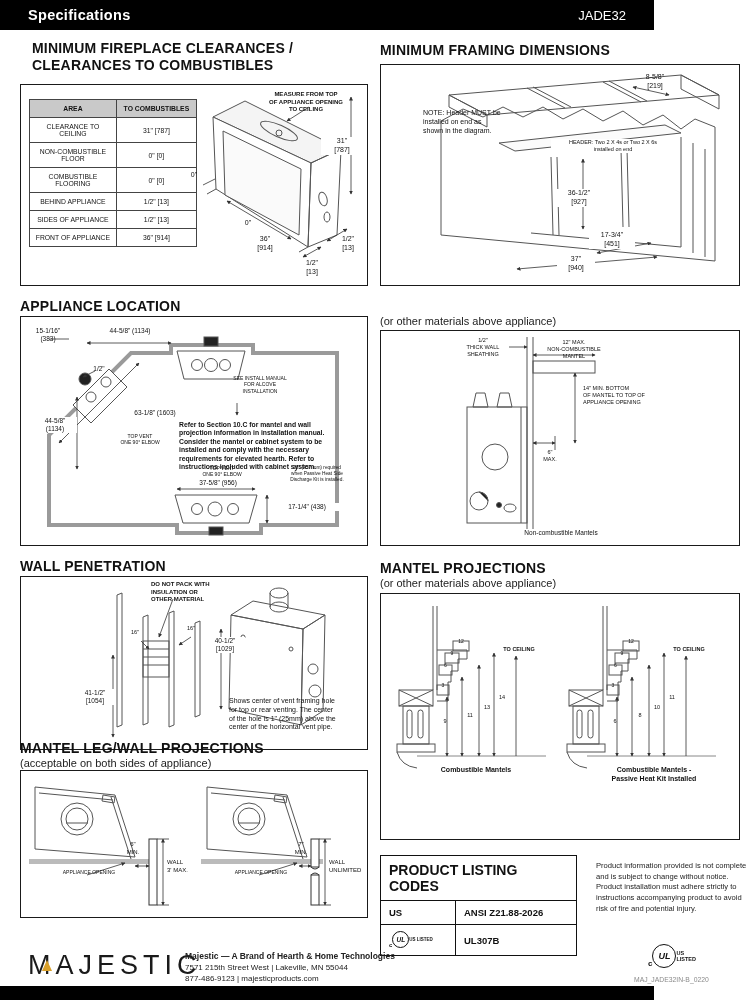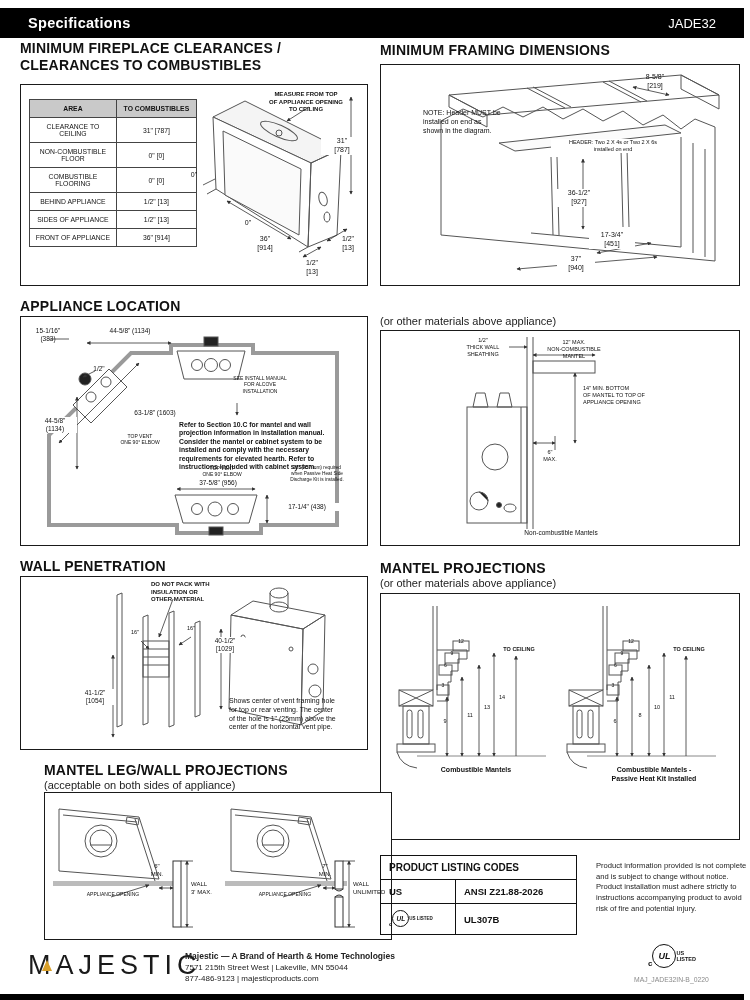--- a/index.html
+++ b/index.html
@@ -1,17 +1,17 @@
 <!DOCTYPE html>
 <html><head>
 <meta charset="utf-8">
 <style>
   html,body{margin:0;padding:0;background:#e8e8e8;}
   .page{position:relative;width:750px;height:1000px;background:#fff;font-family:"Liberation Sans",sans-serif;color:#111;overflow:hidden;margin:0 auto;}
-  .bar{position:absolute;left:0;width:744px;background:#000;margin-top:8px;}
+  .bar{position:absolute;left:0;width:654px;background:#000;}
   .topbar{top:0;height:30px;display:flex;align-items:center;justify-content:space-between;padding:0 28px;box-sizing:border-box;}
   .topbar .t1{color:#fff;font-weight:bold;font-size:14.5px;letter-spacing:.3px;}
   .topbar .t2{color:#fff;font-size:13px;}
   .botbar{top:986px;height:14px;}
   .panel{position:absolute;}
   .ptitle{margin:0;font-size:14px;font-weight:bold;letter-spacing:.2px;line-height:1.2;white-space:pre-line;color:#111;}
   .psub{position:absolute;font-size:11px;color:#222;}
   .pbox{position:absolute;left:0;border:1.5px solid #1a1a1a;background:#fff;box-sizing:border-box;}
   .art{position:absolute;left:0;top:0;}
   .lbl{position:absolute;font-size:6.5px;line-height:1.25;text-align:center;white-space:pre-line;color:#111;}
@@ -34,21 +34,21 @@
 </head>
 <body>
 
 <div class="page">
 
   <div class="bar topbar">
     <span class="t1">Specifications</span>
     <span class="t2">JADE32</span>
   </div>
 
-  <section class="panel" style="left:20px;top:40px;width:282px;height:246px;">
+  <section class="panel" style="left:20px;top:40px;width:282px;height:246px;padding-left:12px;">
     <h2 class="ptitle">MINIMUM FIREPLACE CLEARANCES /
 CLEARANCES TO COMBUSTIBLES</h2>
     <div class="pbox" style="top:44px;width:348px;height:202px;">
       <svg class="art" width="345" height="199" viewBox="0 0 345 199">
         <defs>
             <marker id="m1" viewBox="0 0 8 8" refX="7" refY="4" markerWidth="5" markerHeight="5" orient="auto-start-reverse">
               <path d="M0,0 L8,4 L0,8 z" fill="#333"></path>
             </marker>
           </defs>
         <g stroke="#555" stroke-width="1" fill="none">
@@ -394,21 +394,21 @@
       <span class="lbl" style="left:228px;top:124px;width:12px;font-size:5.5px;">6</span>
       <span class="lbl" style="left:252px;top:118px;width:14px;font-size:5.5px;">8</span>
       <span class="lbl" style="left:269px;top:110px;width:14px;font-size:5.5px;">10</span>
       <span class="lbl" style="left:284px;top:100px;width:14px;font-size:5.5px;">11</span>
       <span class="lbl lb" style="left:282px;top:52px;width:52px;font-size:5.5px;">TO CEILING</span>
       <span class="lbl lb" style="left:198px;top:172px;width:150px;font-size:7px;">Combustible Mantels -
 Passive Heat Kit Installed</span>
     </div>
   </section>
 
-  <section class="panel" style="left:20px;top:762px;width:348px;height:178px;margin-left:24px;">
+  <section class="panel" style="left:20px;top:740px;width:348px;height:178px;">
     <h2 class="ptitle">MANTEL LEG/WALL PROJECTIONS</h2>
     <span class="psub" style="left:0;top:17px;">(acceptable on both sides of appliance)</span>
     <div class="pbox" style="top:30px;width:348px;height:148px;">
       <svg class="art" width="345" height="145" viewBox="0 0 345 145">
         <defs>
             <marker id="m7" viewBox="0 0 8 8" refX="7" refY="4" markerWidth="5" markerHeight="5" orient="auto-start-reverse">
               <path d="M0,0 L8,4 L0,8 z" fill="#333"></path>
             </marker>
           </defs>
         <g stroke="#555" stroke-width="1" fill="none">
@@ -456,21 +456,21 @@
       <span class="lbl" style="left:200px;top:98px;width:80px;font-size:5px;">APPLIANCE OPENING</span>
       <span class="lbl ll" style="left:308px;top:88px;width:40px;font-size:6px;">WALL
 UNLIMITED</span>
     </div>
   </section>
 
   <section class="panel" style="left:380px;top:853px;width:360px;height:95px;">
     <table class="ptable" style="position:absolute;left:0;top:2px;width:197px;">
       <tbody>
           <tr>
-            <th colspan="2" style="font-size:10px;">PRODUCT LISTING CODES</th>
+            <th colspan="2" style="font-size:14px;">PRODUCT LISTING CODES</th>
           </tr>
       <tr>
         <td style="width:58px;">US</td>
         <td>ANSI Z21.88-2026</td>
       </tr>
       <tr>
         <td>
           <span class="ulmark">
             <span style="font-size:6px;font-weight:bold;align-self:flex-end;">c</span>
             <span class="ulc" style="width:15px;height:15px;font-size:6.5px;">UL</span>

